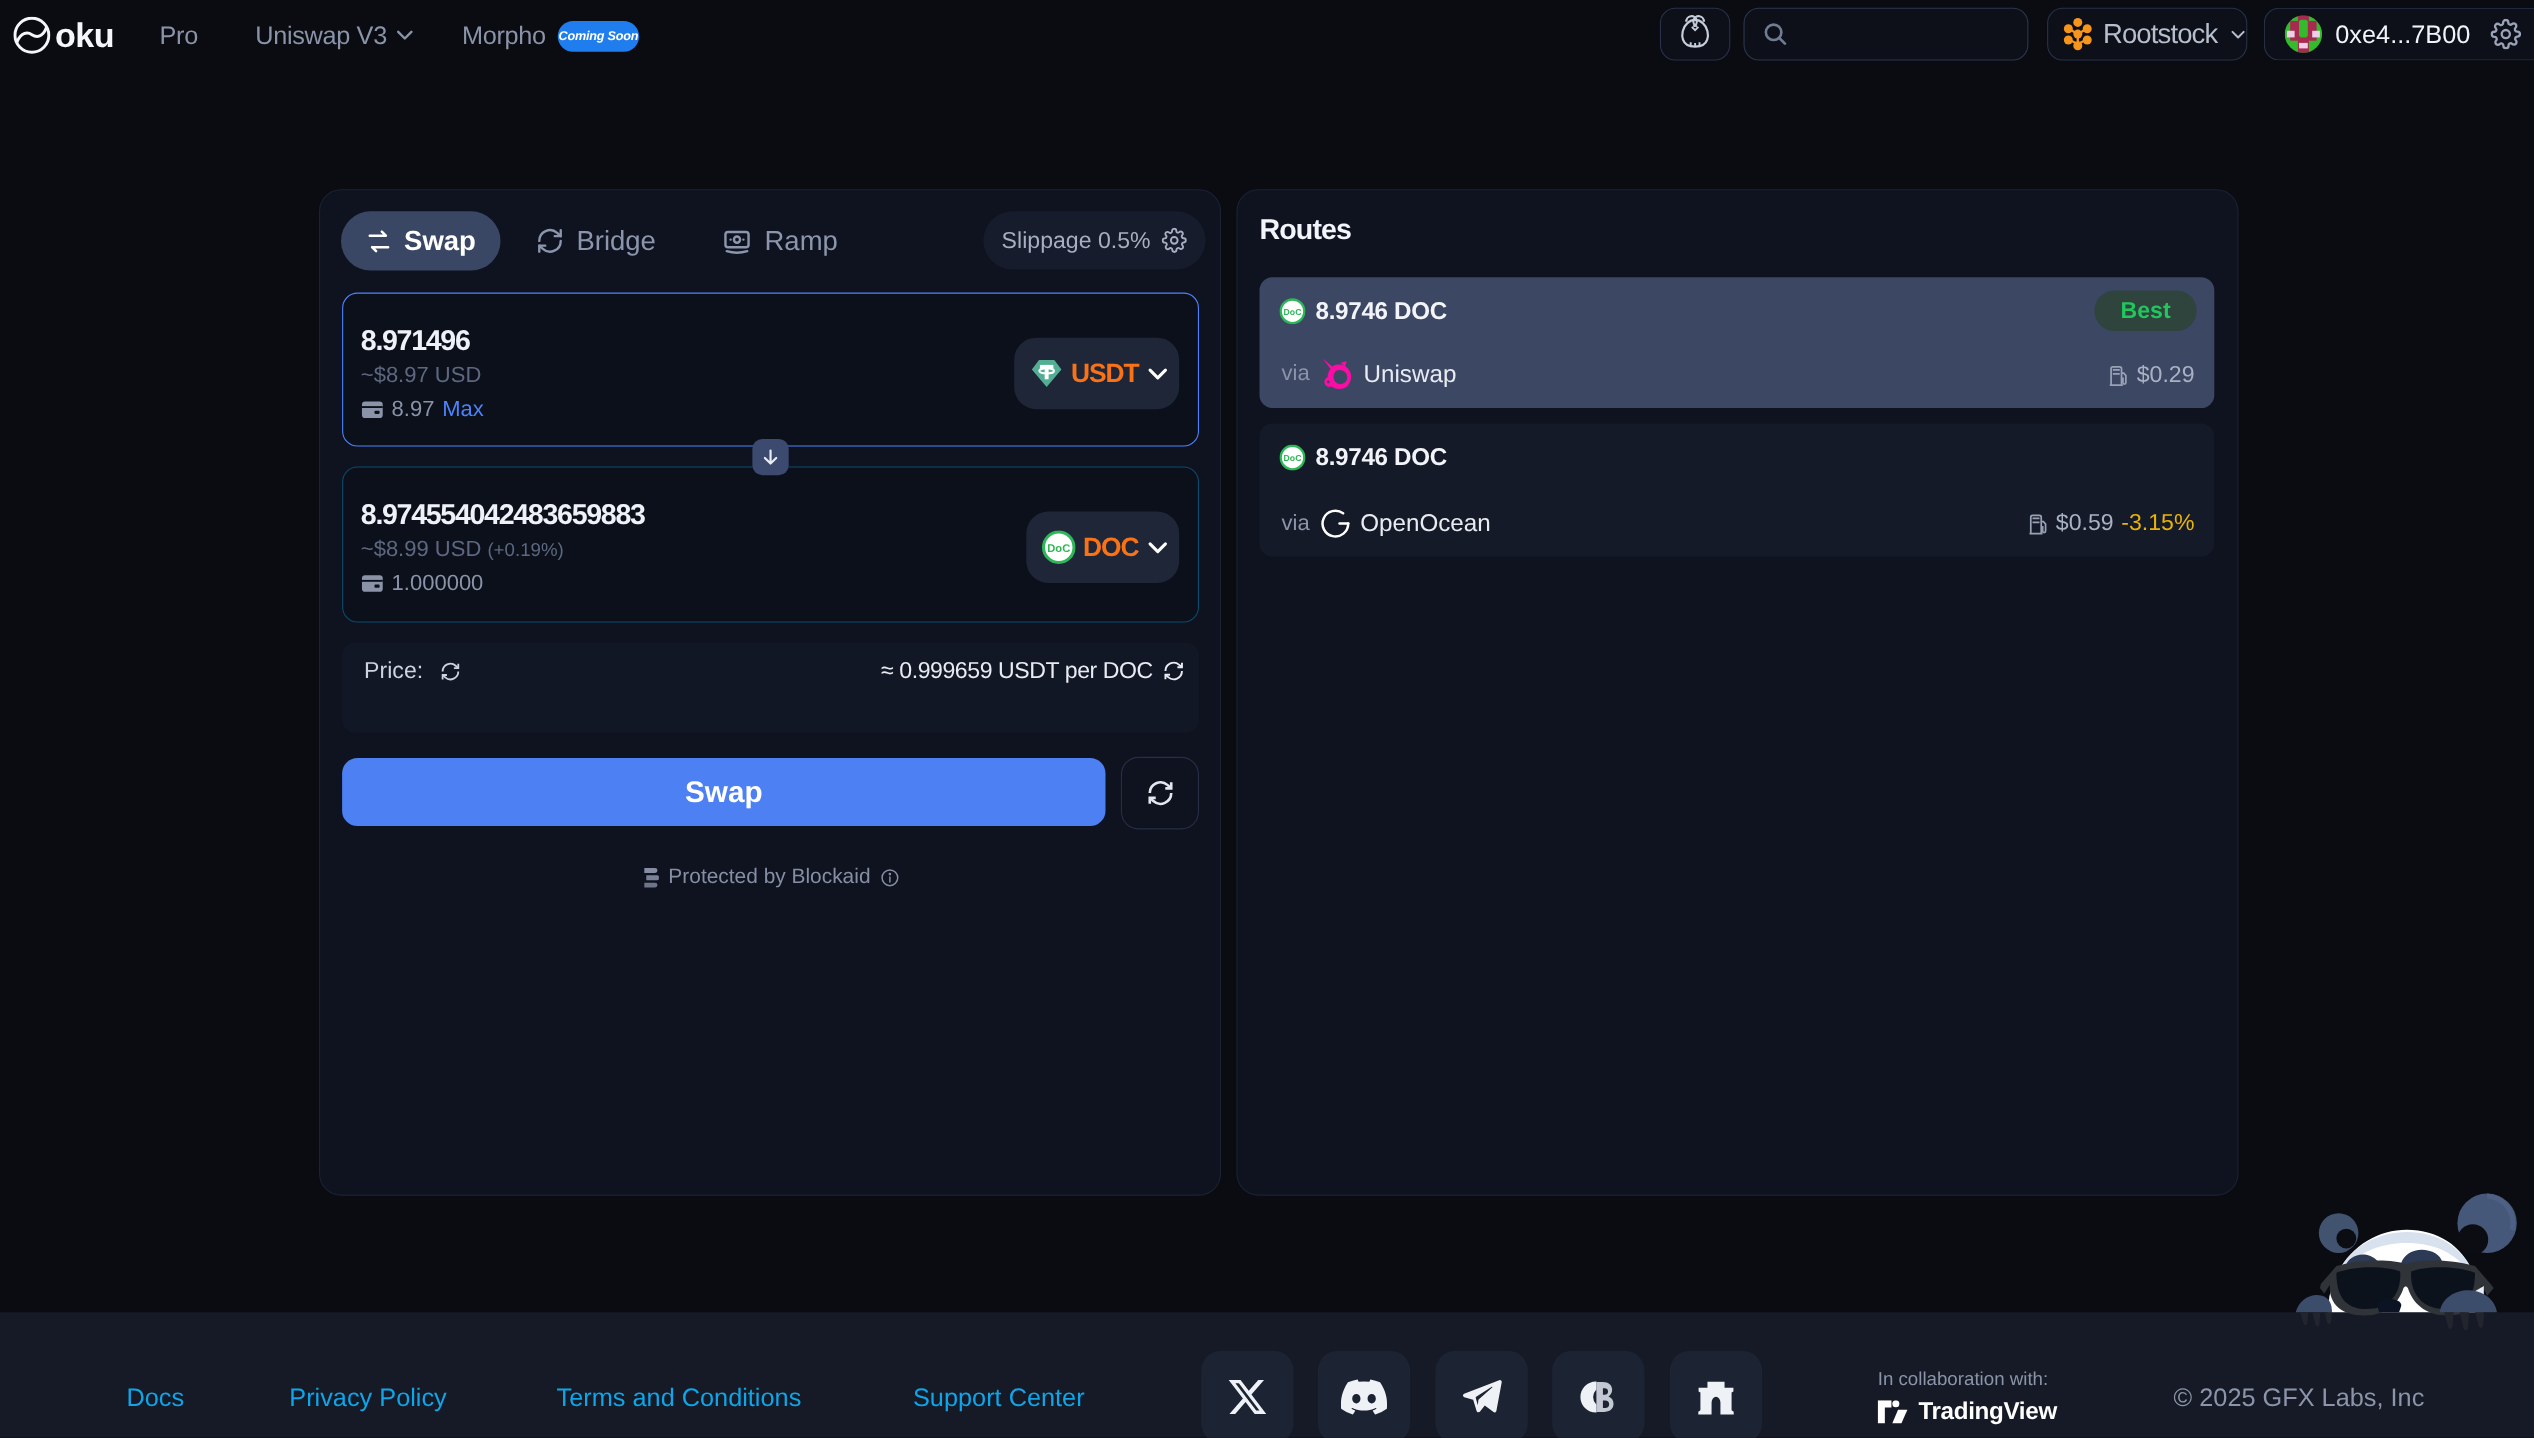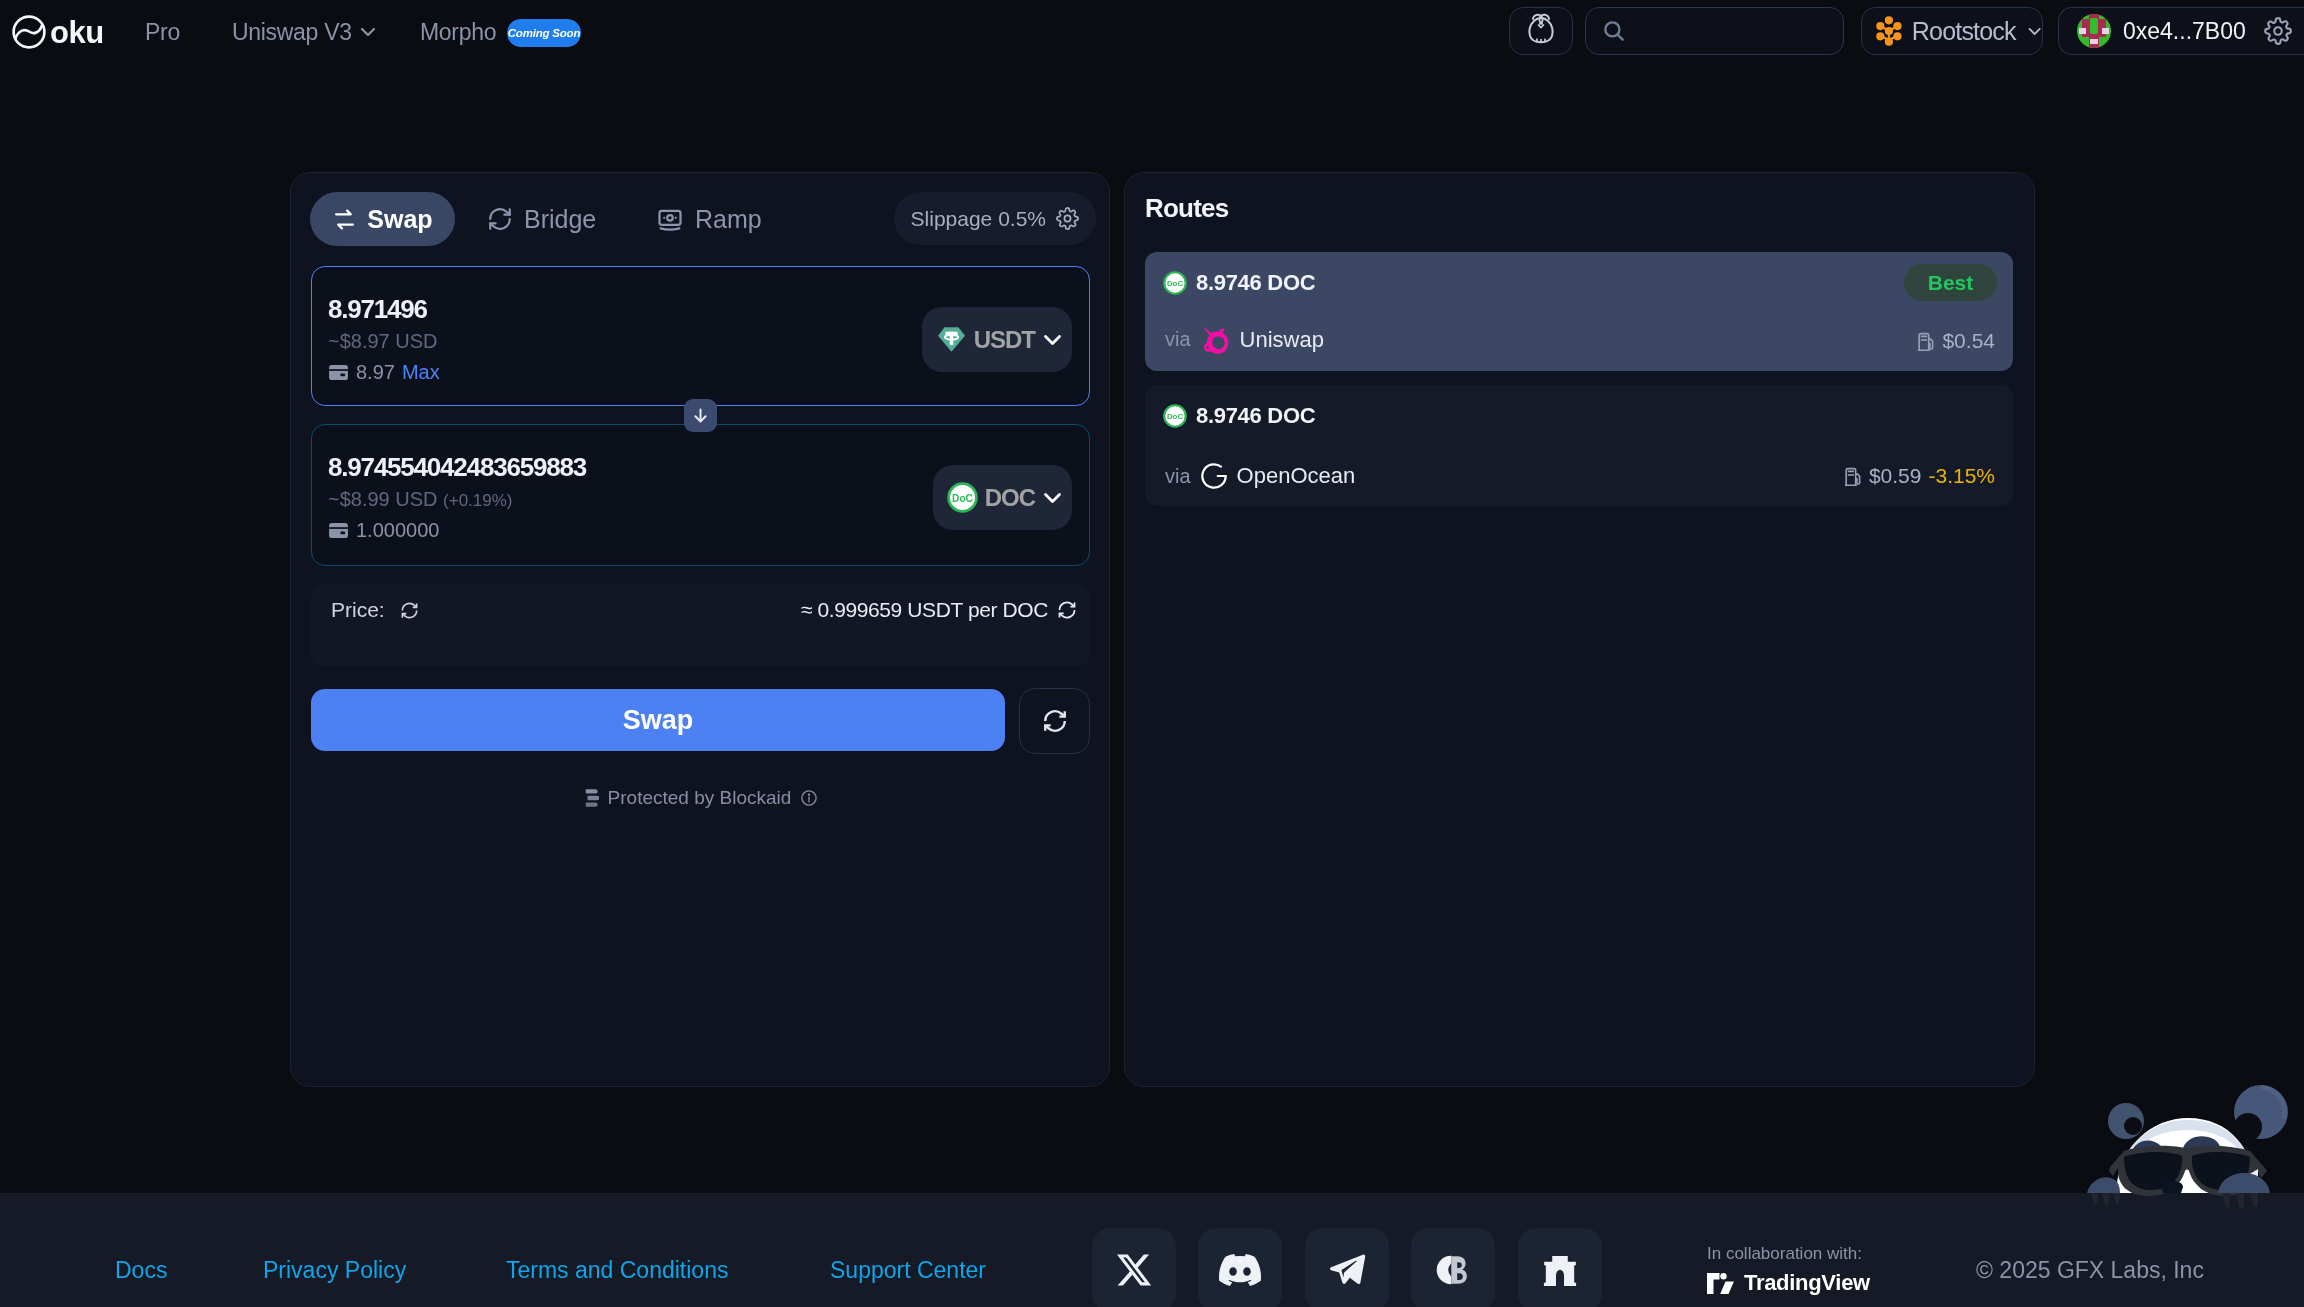--- a/index.html
+++ b/index.html
@@ -24,21 +24,21 @@
   #slip { position:absolute; right:13px; top:19px; height:53px; border-radius:27px; background:#161c2b; display:flex; align-items:center; padding:0 17px; gap:10px; color:#a6aec0; font-size:21px; }
 
   
   .inbox { position:absolute; left:20px; width:779px; border-radius:14px; background:#0c101b; }
   #in1 { top:93px; height:140px; border:1.5px solid #4c82fb; }
   #in2 { top:251px; height:142px; border:1px solid #0c4a6e; }
   .amt { position:absolute; left:16px; top:29px; font-size:26px; font-weight:700; color:#eef1f7; letter-spacing:-1.2px; line-height:26px; }
   .usd { position:absolute; left:16px; top:64px; font-size:20px; color:#5d6880; line-height:20px; }
   .wrow { position:absolute; left:16px; top:94px; display:flex; align-items:center; gap:7px; font-size:20px; color:#8a93a8; }
   .chip { position:absolute; right:17px; top:40px; display:flex; align-items:center; background:#1e2638; border-radius:20px; height:65px; padding:0 9px 0 14px; gap:7px; }
-  .chiptxt { font-size:24px; font-weight:700; color:#a3a3a3; letter-spacing:-1px; }
+  .chiptxt { font-size:24px; font-weight:700; color:#f97316; letter-spacing:-1px; }
   #arrowBtn { position:absolute; left:393px; top:226px; width:33px; height:33px; border-radius:9px; background:#3d4a70; display:flex; align-items:center; justify-content:center; z-index:3; }
 
   
   #pbox { position:absolute; left:20px; top:411px; width:779px; height:82px; border-radius:12px; background:#121726; font-size:21px; }
   #pbox .r1 { position:absolute; left:20px; top:14px; width:746px; display:flex; align-items:center; }
   #pbox .r2 { position:absolute; left:20px; top:50px; width:746px; display:flex; align-items:center; }
 
   #swapBtn { position:absolute; left:20px; top:516px; width:694px; height:62px; border-radius:14px; background:#4c80f3; color:#fff; font-size:27px; font-weight:700; display:flex; align-items:center; justify-content:center; }
   #refBtn { position:absolute; left:728px; top:515px; width:71px; height:66px; border-radius:16px; border:1px solid #272f46; display:flex; align-items:center; justify-content:center; }
   #blockaid { position:absolute; left:0; top:614px; width:820px; display:flex; align-items:center; justify-content:center; gap:9px; color:#858ea3; font-size:19px; }
@@ -296,21 +296,21 @@
         <circle cx="8.7" cy="24" r="4.6"></circle>
         <circle cx="7.8" cy="24" r="1.3" fill="#3c4763"></circle>
       </svg>
       <span class="rdex">Uniswap</span>
     </div>
     <div class="rgas">
       <svg width="19" height="21" viewBox="0 0 24 26" fill="none" stroke="#99a2b4" stroke-width="2">
           <path d="M4 24 V5 a2 2 0 0 1 2-2 h8 a2 2 0 0 1 2 2 v19 M2.5 24 h15 M6 11 h8 M6 6.5 h8"></path>
           <path d="M16 10 h2.5 l2.5 3 v8 a1.7 1.7 0 0 1-3.4 0 v-5 h-1.6"></path>
         </svg>
-      <span>$0.54</span>
+      <span>$0.29</span>
     </div>
   </div>
 
   <div class="route" id="route2">
     <div class="rline1">
       <svg width="24" height="24" viewBox="0 0 38 38">
         <circle cx="19" cy="19" r="17" fill="#fff" stroke="#2db757" stroke-width="3.4"></circle>
         <text x="19" y="24" text-anchor="middle" font-family="Liberation Sans" font-size="12.5" font-weight="bold" fill="#2db757">DoC</text>
       </svg>
       <span class="ramt">8.9746 DOC</span>

